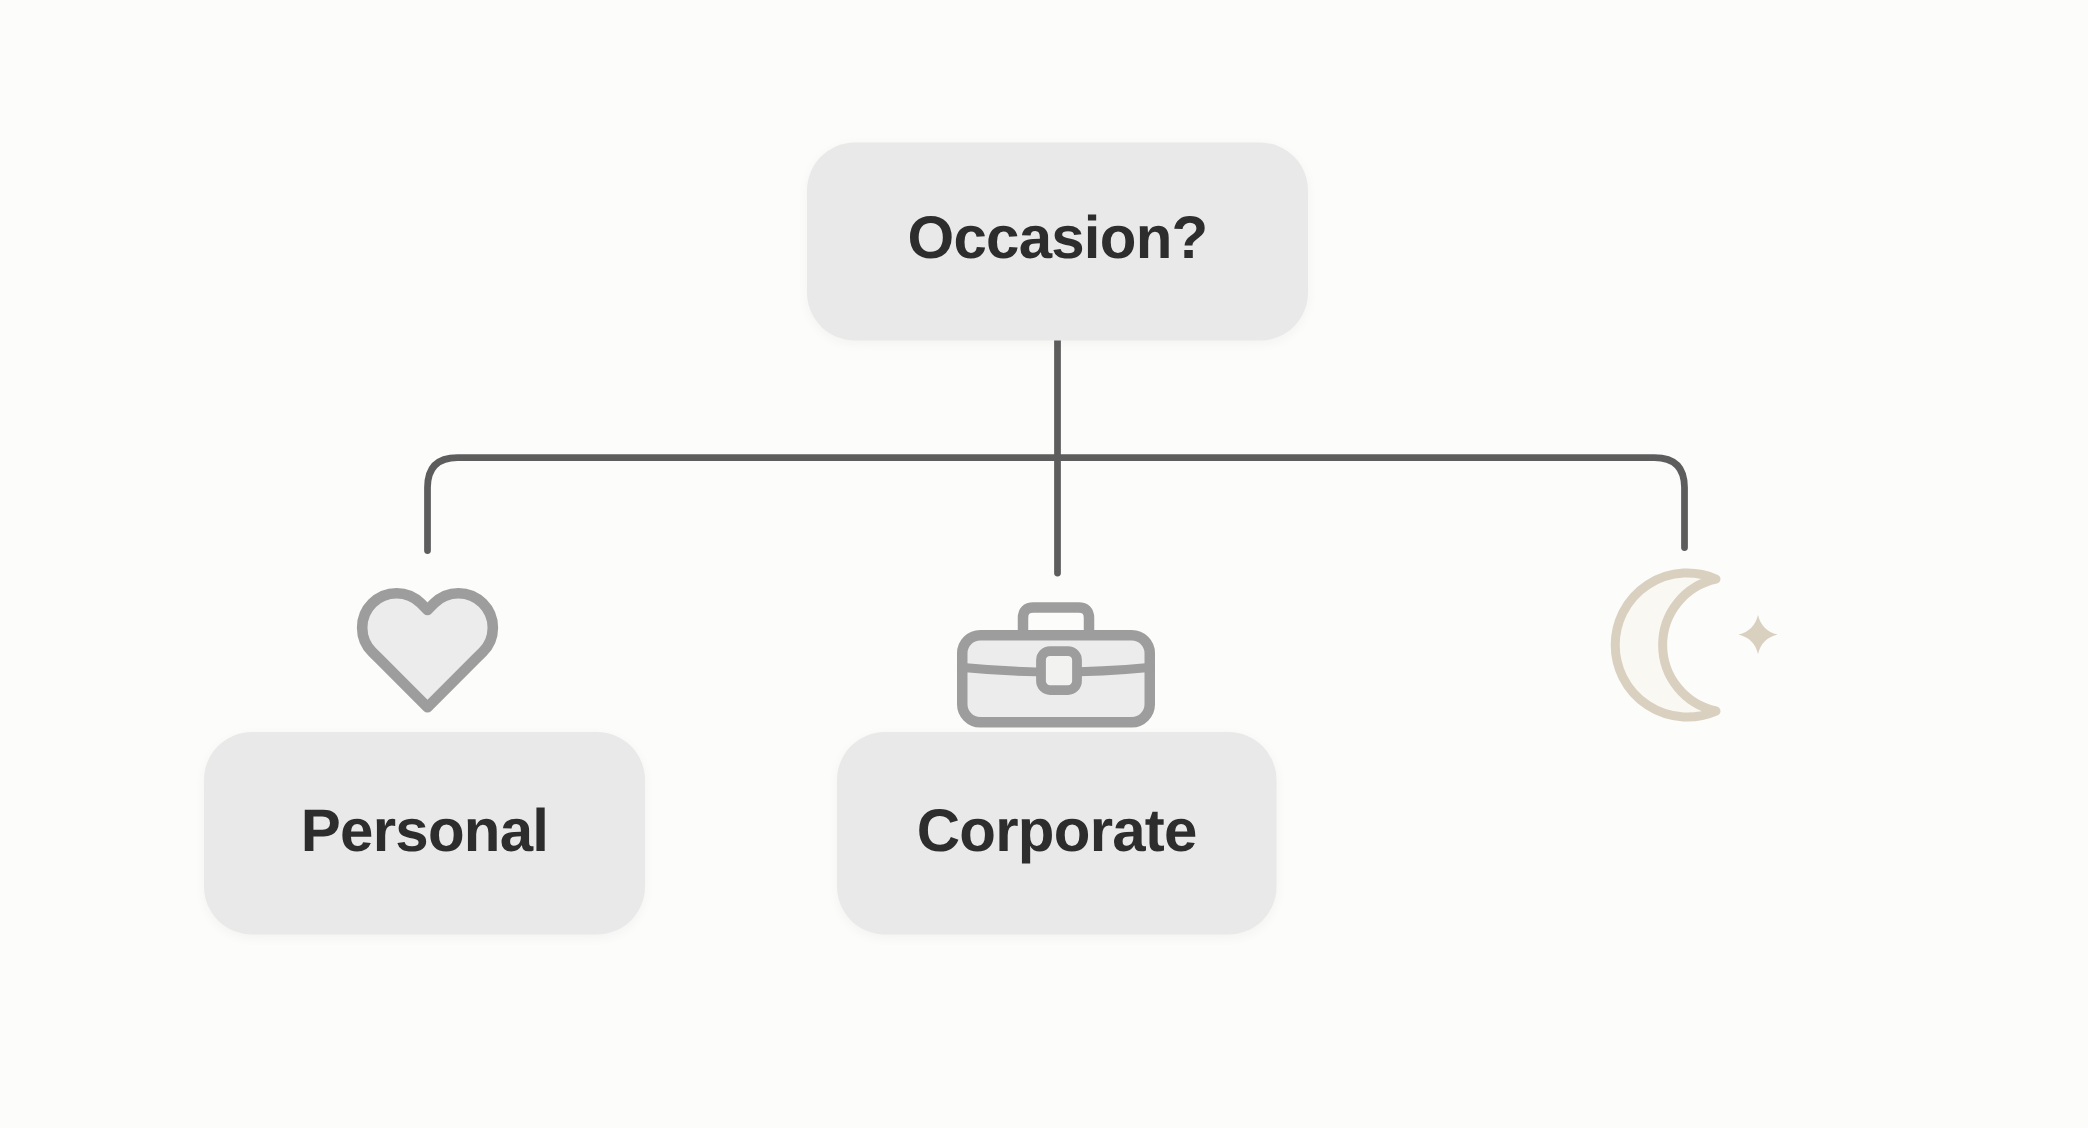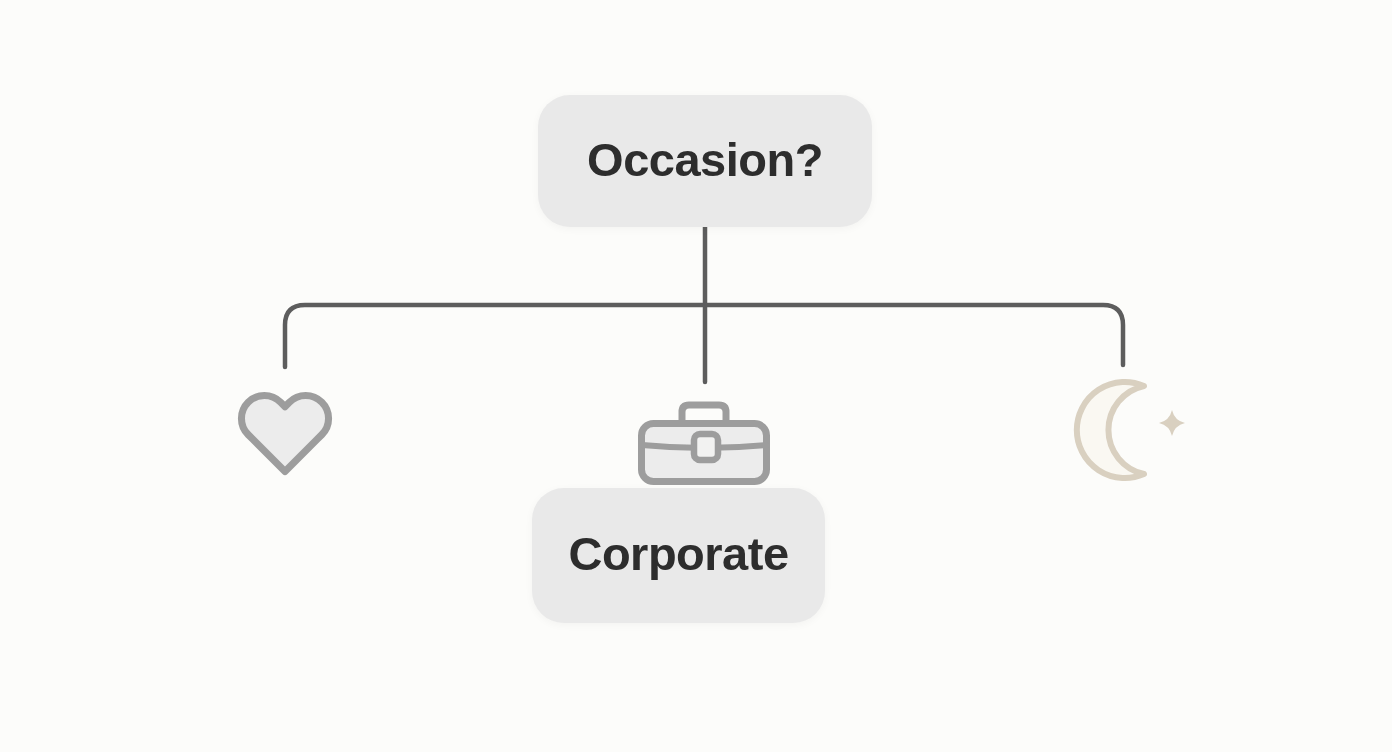--- a/index.html
+++ b/index.html
@@ -26,30 +26,30 @@
     position: absolute;
     background: #e9e9e9;
     border-radius: 32px;
     display: flex;
     align-items: center;
     justify-content: center;
     box-shadow: 0 2px 8px rgba(0,0,0,0.04);
     z-index: 2;
   }
   .node-label {
-    font-size: 47px;
+    font-size: 40px;
     font-weight: 700;
     color: #2d2d2d;
     letter-spacing: -0.5px;
     line-height: 1;
     padding-bottom: 4px;
   }
   .node-root      { left: 538px; top:  95px; width: 334px; height: 132px; }
   .node-personal  { left: 136px; top: 488px; width: 294px; height: 135px; }
-  .node-corporate { left: 532px; top: 488px; width: 293px; height: 135px; }
+  .node-corporate { left: 558px; top: 488px; width: 293px; height: 135px; }
   .node-festive   { left: 985px; top: 489px; width: 288px; height: 133px; }
   .icon {
     position: absolute;
     z-index: 3;
   }
   .icon-heart     { left: 233px; top: 383px; width: 104px; height: 100px; }
   .icon-briefcase { left: 636px; top: 398px; width: 136px; height:  92px; }
   .icon-moon      { left: 1060px; top: 374px; width: 130px; height: 116px; }
   svg { display: block; overflow: visible; }
 </style>
@@ -82,19 +82,22 @@
     </svg>
   </span>
 
   <span class="icon icon-moon">
     <svg viewBox="0 0 130 116" width="130" height="116">
       <path d="M 84 12 A 48 48 0 1 0 84 100 A 45 45 0 0 1 84 12 Z" fill="#faf8f2" stroke="#d9d0c0" stroke-width="6" stroke-linejoin="round"></path>
       <path d="M 112 36 Q 114.5 46.5 125 49 Q 114.5 51.5 112 62 Q 109.5 51.5 99 49 Q 109.5 46.5 112 36 Z" fill="#d9d0c0"></path>
     </svg>
   </span>
 
+  <div class="node node-personal">
+    <span class="node-label">Personal</span>
+  </div>
 
   <div class="node node-corporate">
     <span class="node-label">Corporate</span>
   </div>
 
 
 </div>
 
 </body></html>

